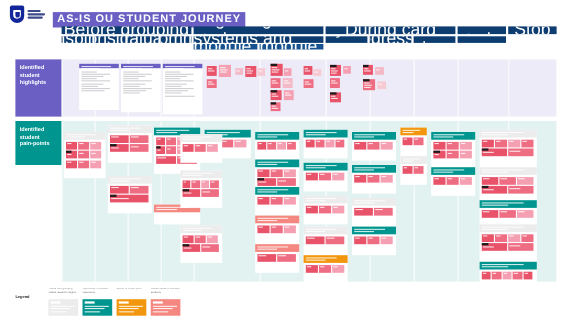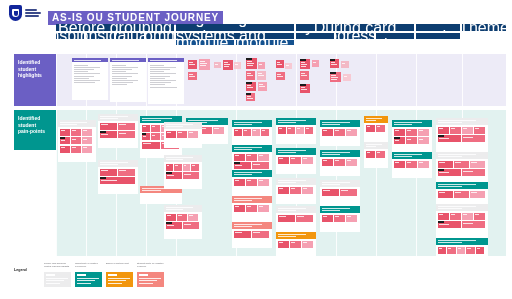--- a/index.html
+++ b/index.html
@@ -123,21 +123,21 @@
       <div class="hdr lvl2" style="left:376px;top:33px;width:38px;">
         <div style="">Feedback &amp; play</div>
       </div>
       <div class="hdr lvl1" style="left:416px;top:24px;width:44px;">
         <div style="">After study</div>
       </div>
       <div class="hdr lvl2" style="left:416px;top:33px;width:44px;">
         <div style="">Achieve / Extend</div>
       </div>
       <div class="hdr lvl1" style="left:462px;top:24px;width:44px;">
-        <div style="">Theme</div>
+        <div style="">Stop</div>
       </div>
     </div>
   <div id="lanes">
       <div class="lane lane-bg-hl" style="left:56px;top:54px;width:450px;height:52px;"></div>
       <div class="lane-label lane-hl" style="left:14px;top:54px;width:42px;height:52px;flex-direction:column;">
         <div style="">Identified</div>
         <div style="">student</div>
         <div style="">highlights</div>
       </div>
       <div class="colsep" style="left:56px;top:54px;height:52px;"></div>

